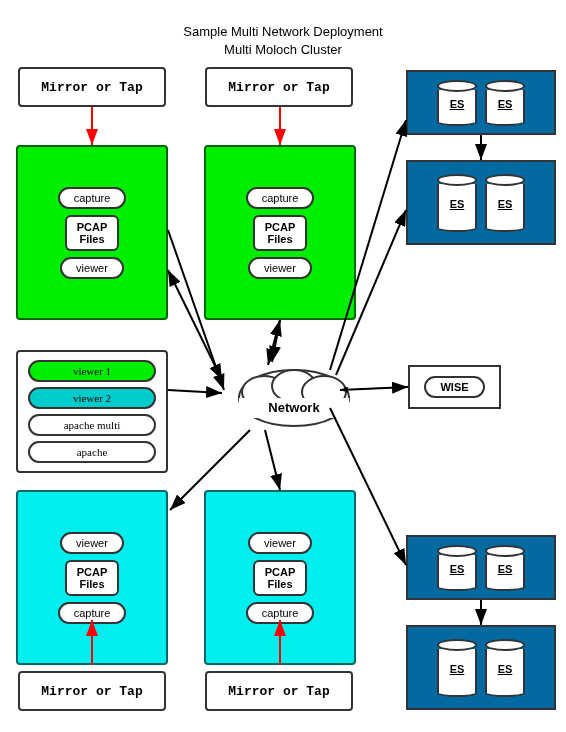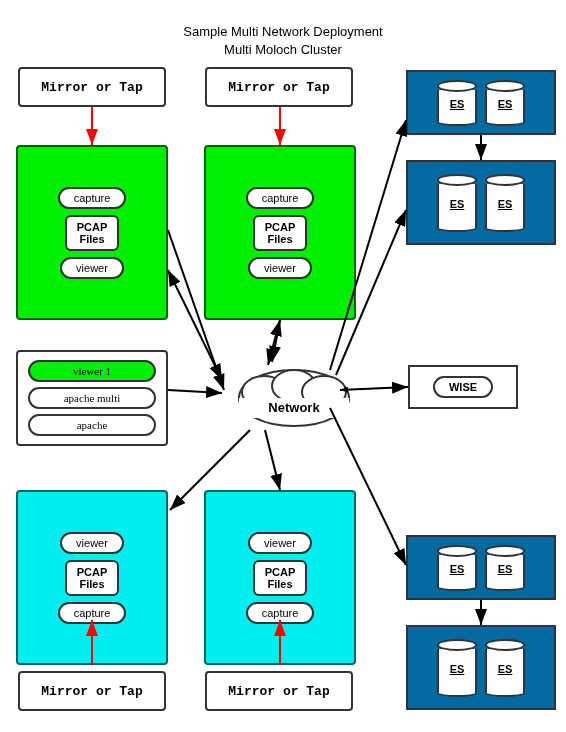--- a/index.html
+++ b/index.html
@@ -231,36 +231,37 @@
 
 <div class="mirror-box" style="left:18px; top:671px; width:148px; height:40px; display:flex; align-items:center; justify-content:center;">
   <span>Mirror or Tap</span>
 </div>
 <div class="mirror-box" style="left:205px; top:671px; width:148px; height:40px; display:flex; align-items:center; justify-content:center;">
   <span>Mirror or Tap</span>
 </div>
 
 <div class="viewers-box" style="left:16px; top:350px; width:152px;">
   <div class="oval-green">viewer 1</div>
+  <div class="oval-cyan">viewer 2</div>
   <div class="oval">apache multi</div>
   <div class="oval">apache</div>
 </div>
 
 <div style="position:absolute; left:234px; top:360px; width:120px; height:70px;">
   <svg width="120" height="70" viewBox="0 0 120 70">
     <ellipse cx="60" cy="38" rx="55" ry="28" fill="white" stroke="#333" stroke-width="2"></ellipse>
     <ellipse cx="30" cy="32" rx="22" ry="16" fill="white" stroke="#333" stroke-width="2"></ellipse>
     <ellipse cx="60" cy="26" rx="22" ry="16" fill="white" stroke="#333" stroke-width="2"></ellipse>
     <ellipse cx="90" cy="32" rx="22" ry="16" fill="white" stroke="#333" stroke-width="2"></ellipse>
     <rect x="5" y="38" width="110" height="20" fill="white"></rect>
     <text x="60" y="52" text-anchor="middle" font-size="13" font-weight="bold" fill="#000">Network</text>
   </svg>
 </div>
 
-<div class="wise-box" style="left:408px; top:365px; width:110px; height:44px; display:flex; align-items:center; justify-content:center;">
+<div class="wise-box" style="left:408px; top:365px; width:93px; height:44px; display:flex; align-items:center; justify-content:center;">
   <div class="oval" style="border-radius:20px;">WISE</div>
 </div>
 
 <div class="es-group" style="left:406px; top:70px; width:150px; height:65px;">
   <div class="cylinder">
     <div class="cyl-top"></div>
     <div class="cyl-body">ES</div>
     <div class="cyl-bottom"></div>
   </div>
   <div class="cylinder">

